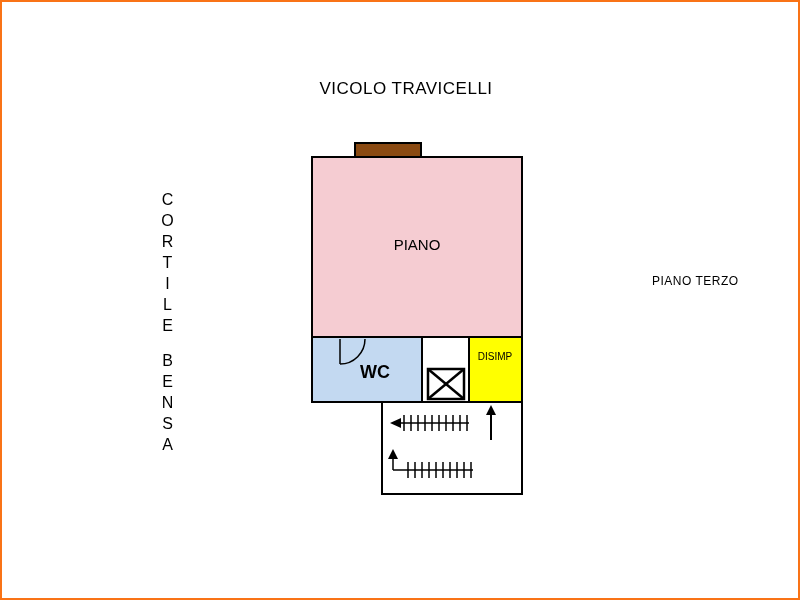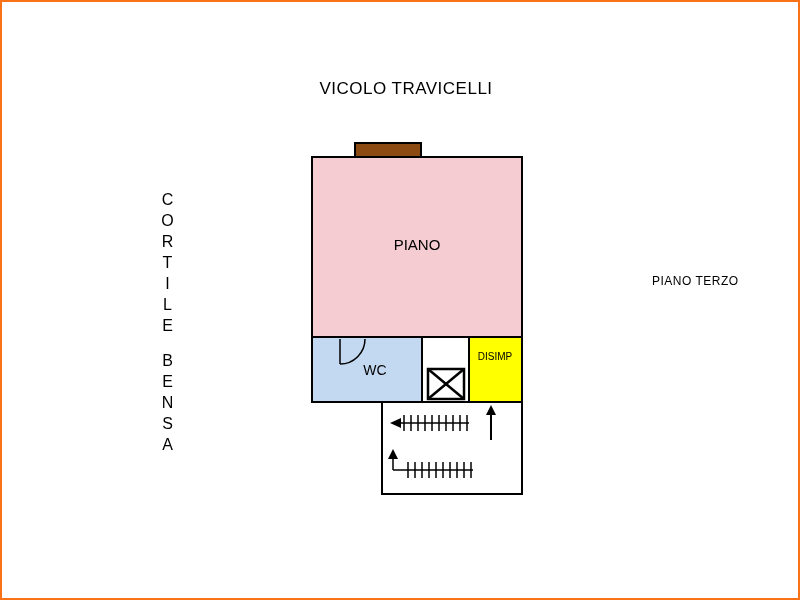--- a/index.html
+++ b/index.html
@@ -66,22 +66,22 @@
   .camera-label {
     left: 310px;
     top: 234px;
     width: 210px;
     font-size: 15px;
   }
   .wc-label {
     left: 310px;
     top: 360px;
     width: 126px;
-    font-size: 14px;
-    font-weight: normal;
+    font-size: 18px;
+    font-weight: bold;
   }
   .disimp-label {
     left: 466px;
     top: 349px;
     width: 54px;
     font-size: 10px;
   }
 </style>
 </head>
 <body>

